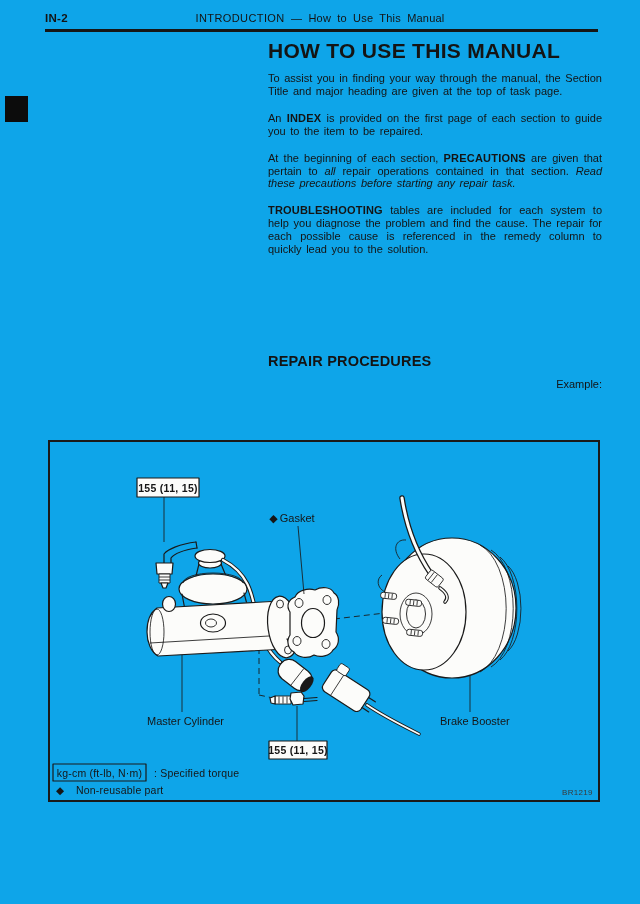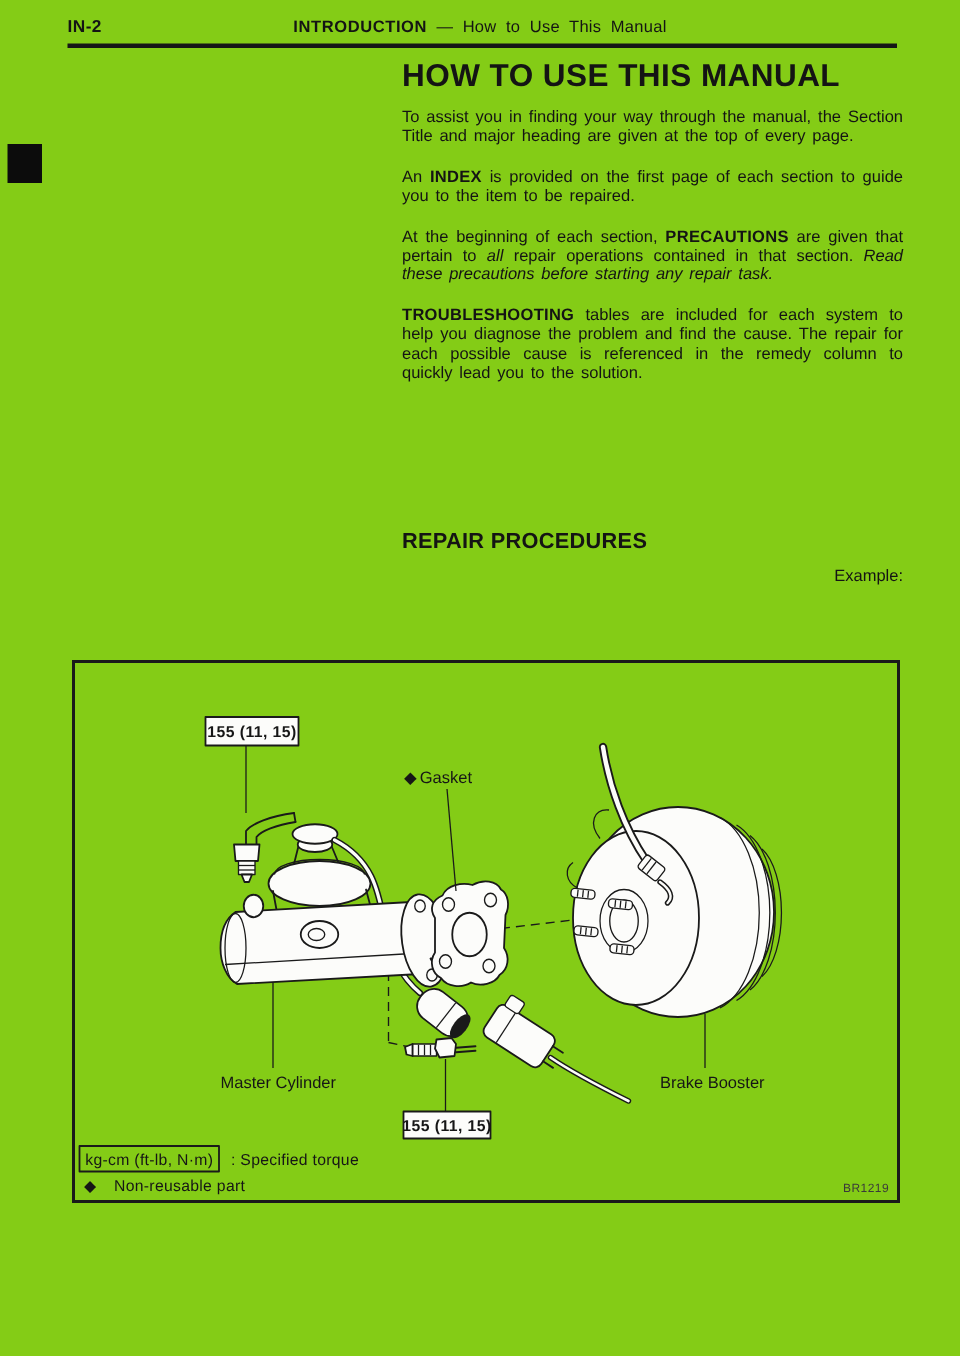--- a/index.html
+++ b/index.html
@@ -1,25 +1,25 @@
 <!DOCTYPE html>
 <html><head>
 <meta charset="utf-8">
 <style>
   html,body { margin:0; padding:0; background:#e8e8e6; }
   .page {
     position:relative; width:640px; height:904px; margin:0 auto;
-    background:#84cc16; color:#141414;
+    background:#0ea5e9; color:#141414;
     font-family:"Liberation Sans", sans-serif;
     overflow:hidden;
   }
   
   .page-number { position:absolute; left:45px; top:12px; font-size:11.5px; font-weight:700; letter-spacing:.3px; }
   .header-title { position:absolute; left:0; right:0; top:12px; text-align:center; font-size:11px; word-spacing:3px; letter-spacing:.2px; }
-  .header-title strong { font-weight:700; letter-spacing:.4px; }
+  .header-title strong { font-weight:400; letter-spacing:.4px; }
   .header-rule { position:absolute; left:45px; width:553px; top:29px; height:3px; background:#161616; }
   .thumb-tab { position:absolute; left:5px; top:96px; width:23px; height:26px; background:#0c0c0c; }
 
   
   .col { position:absolute; left:268px; top:40px; width:334px; }
   .col h1 { margin:0 0 10px 0; font-size:21px; line-height:22px; font-weight:700; letter-spacing:.3px; }
   .col p, .rp p { margin:0 0 14px 0; font-size:11px; line-height:12.9px; text-align:justify; word-spacing:1.5px; }
   .col p strong, .rp p strong { font-weight:700; letter-spacing:.2px; }
   .col p em { }
 
@@ -54,21 +54,21 @@
   <div class="header-title">
     <strong>INTRODUCTION</strong>
     <span>—</span>
     <span>How to Use This Manual</span>
   </div>
   <div class="header-rule"></div>
   <div class="thumb-tab"></div>
 
   <div class="col">
     <h1>HOW TO USE THIS MANUAL</h1>
-    <p>To assist you in finding your way through the manual, the Section Title and major heading are given at the top of every page.</p>
+    <p>To assist you in finding your way through the manual, the Section Title and major heading are given at the top of task page.</p>
     <p><span>An </span><strong>INDEX</strong><span> is provided on the first page of each section to guide you to the item to be repaired.</span></p>
     <p><span>At the beginning of each section, </span><strong>PRECAUTIONS</strong><span> are given that pertain to </span><em>all</em><span> repair operations contained in that section. </span><em>Read these precautions before starting any repair task.</em></p>
     <p><strong>TROUBLESHOOTING</strong><span> tables are included for each system to help you diagnose the problem and find the cause. The repair for each possible cause is referenced in the remedy column to quickly lead you to the solution.</span></p>
   </div>
 
   <div class="rp">
     <h2>REPAIR PROCEDURES</h2>
     <p class="example">Example:</p>
   </div>
 

